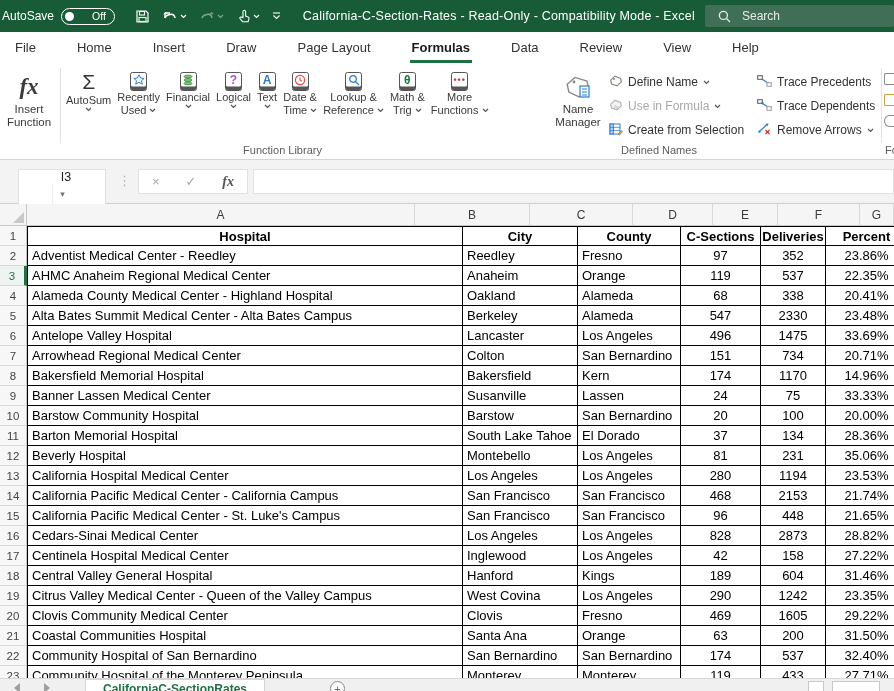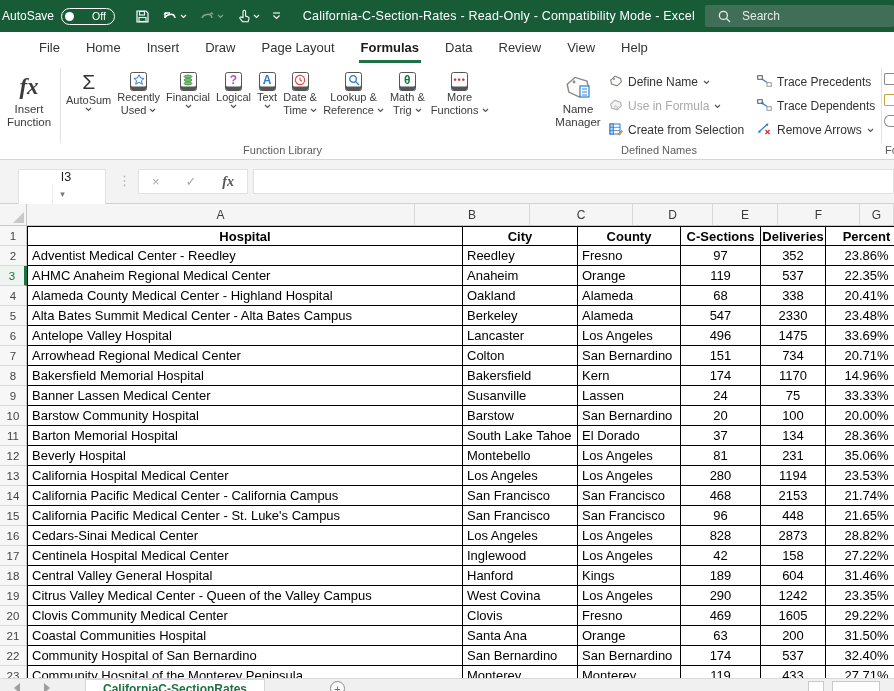--- a/index.html
+++ b/index.html
@@ -17,21 +17,21 @@
   .qat .qbtn{display:flex;align-items:center;gap:2px;padding:3px 4px;}
   .qat svg{display:block;}
   .dim{opacity:.45;}
   .doc-title{margin-left:18px;font-size:12.5px;white-space:nowrap;letter-spacing:.2px;}
   .searchbox{position:absolute;right:0;top:5px;width:189px;height:22px;background:#416E56;
              border-radius:2px;display:flex;align-items:center;gap:11px;padding-left:13px;
              color:#E4EDE7;font-size:12px;box-sizing:border-box;}
 
   
   .tabrow{position:absolute;top:32px;left:0;right:0;height:31px;background:#fff;display:flex;
-          align-items:stretch;padding-left:26px;font-size:13px;color:#333;}
+          align-items:stretch;padding-left:2px;font-size:13px;color:#333;gap:15px;}
   .tab{padding:8px 13px 0 13px;position:relative;cursor:default;}
   .tab.active{font-weight:700;color:#1b1b1b;}
   .tab.active::after{content:"";position:absolute;left:11px;right:11px;bottom:0;height:3px;background:#1E7145;}
 
   
   .ribbon{position:absolute;top:63px;left:0;right:0;height:97px;background:#fff;display:flex;
           border-bottom:1px solid #D5D5D5;box-sizing:border-box;overflow:hidden;}
   .grp{position:relative;height:100%;display:flex;align-items:flex-start;}
   .vdiv{width:1px;background:#E2E2E2;margin:5px 2px 16px 2px;align-self:stretch;}
   .grplabel{position:absolute;bottom:3px;left:0;right:0;text-align:center;font-size:11px;color:#5C5C5C;white-space:nowrap;margin-left:20px;}

